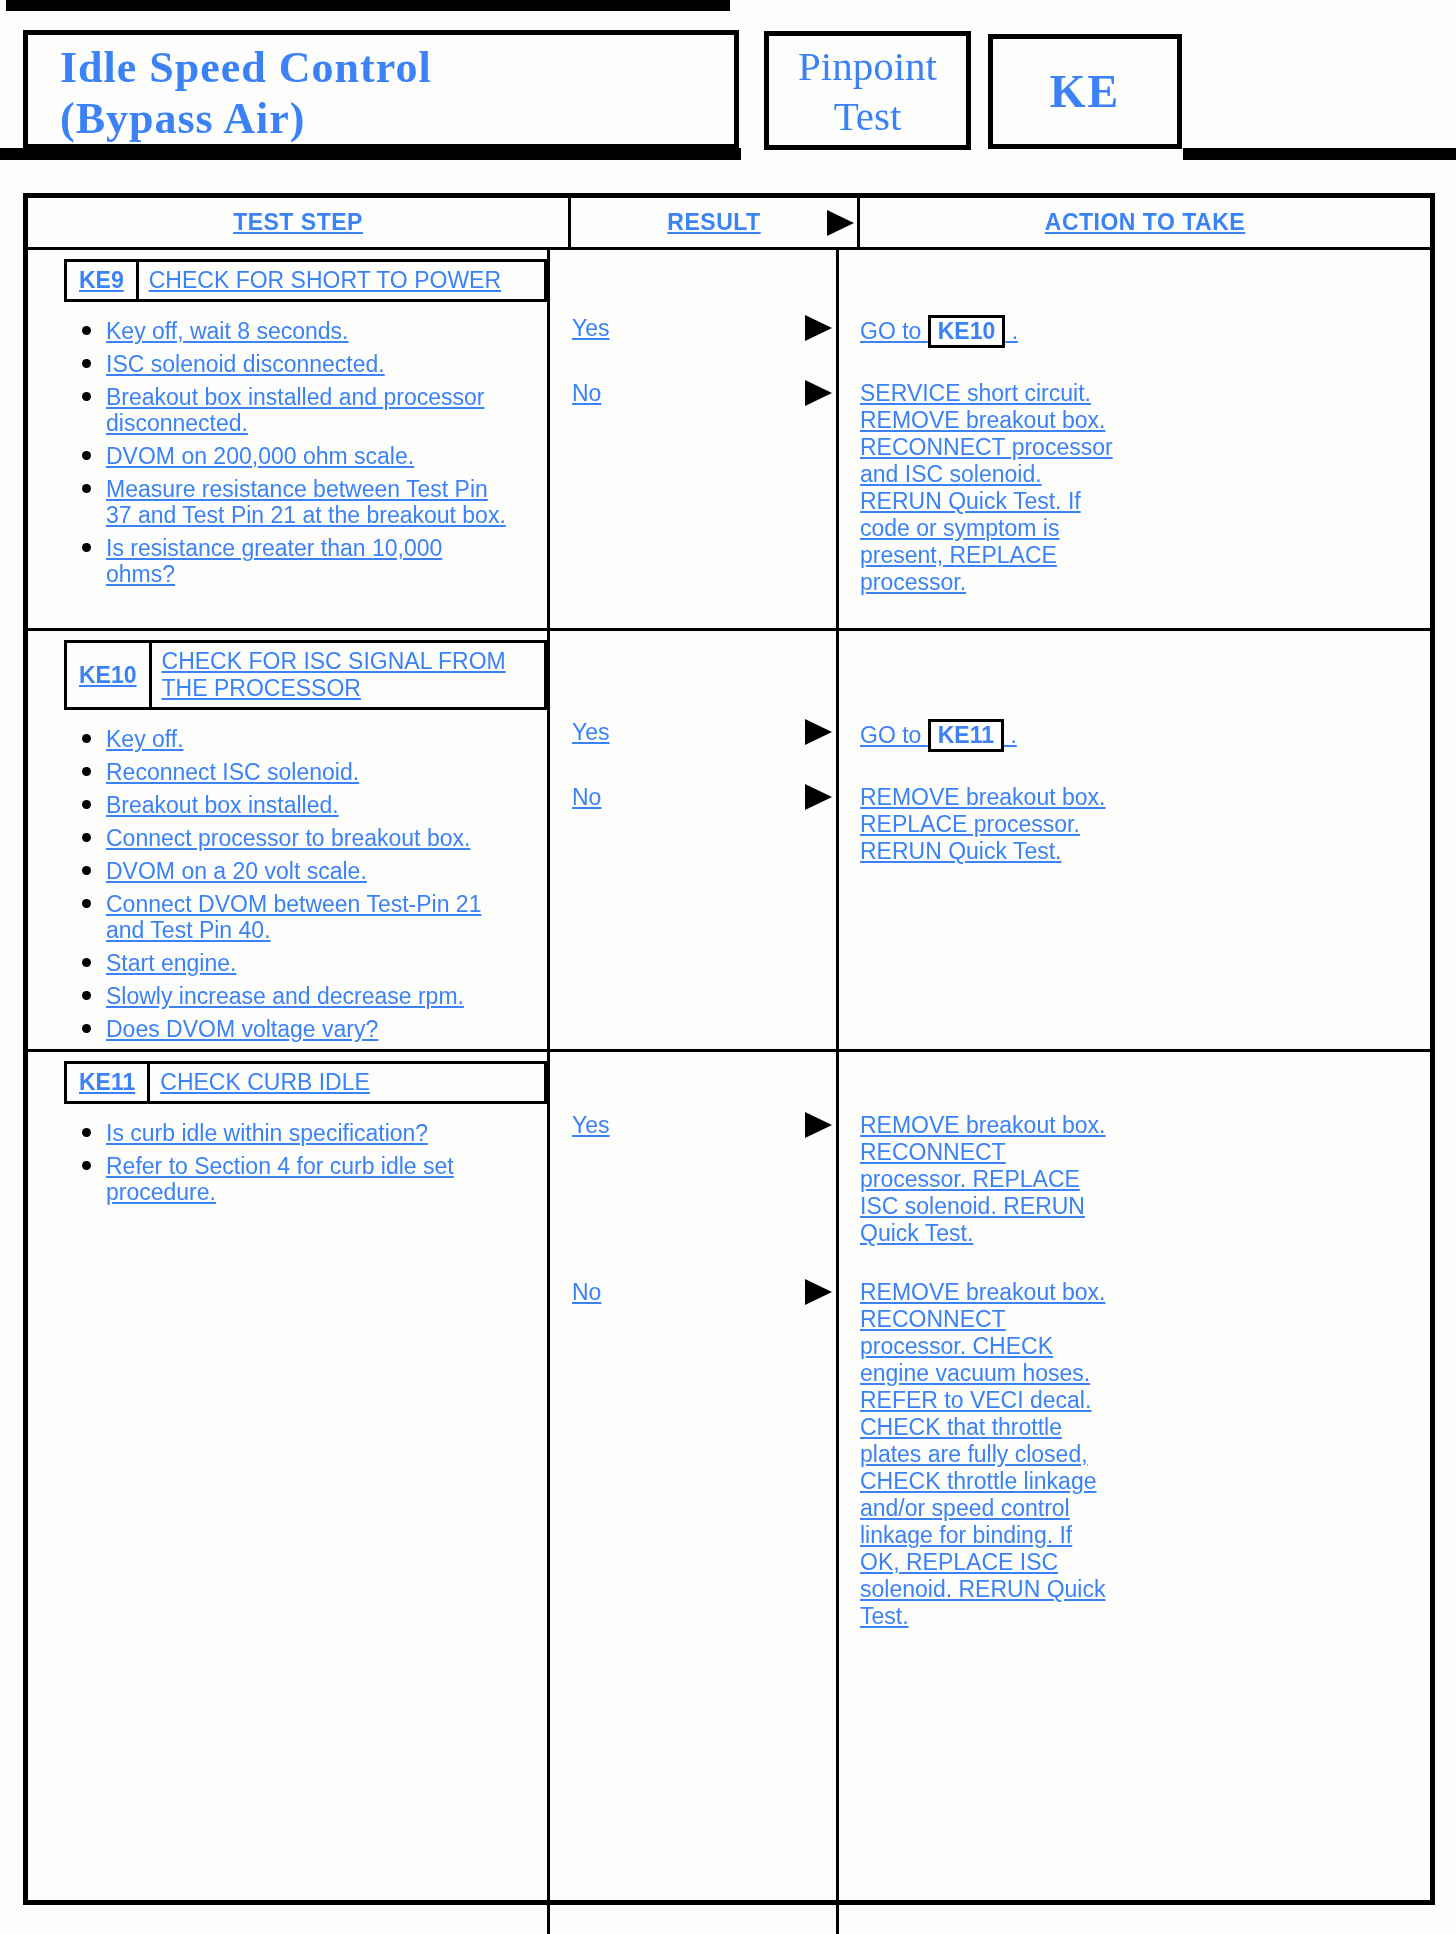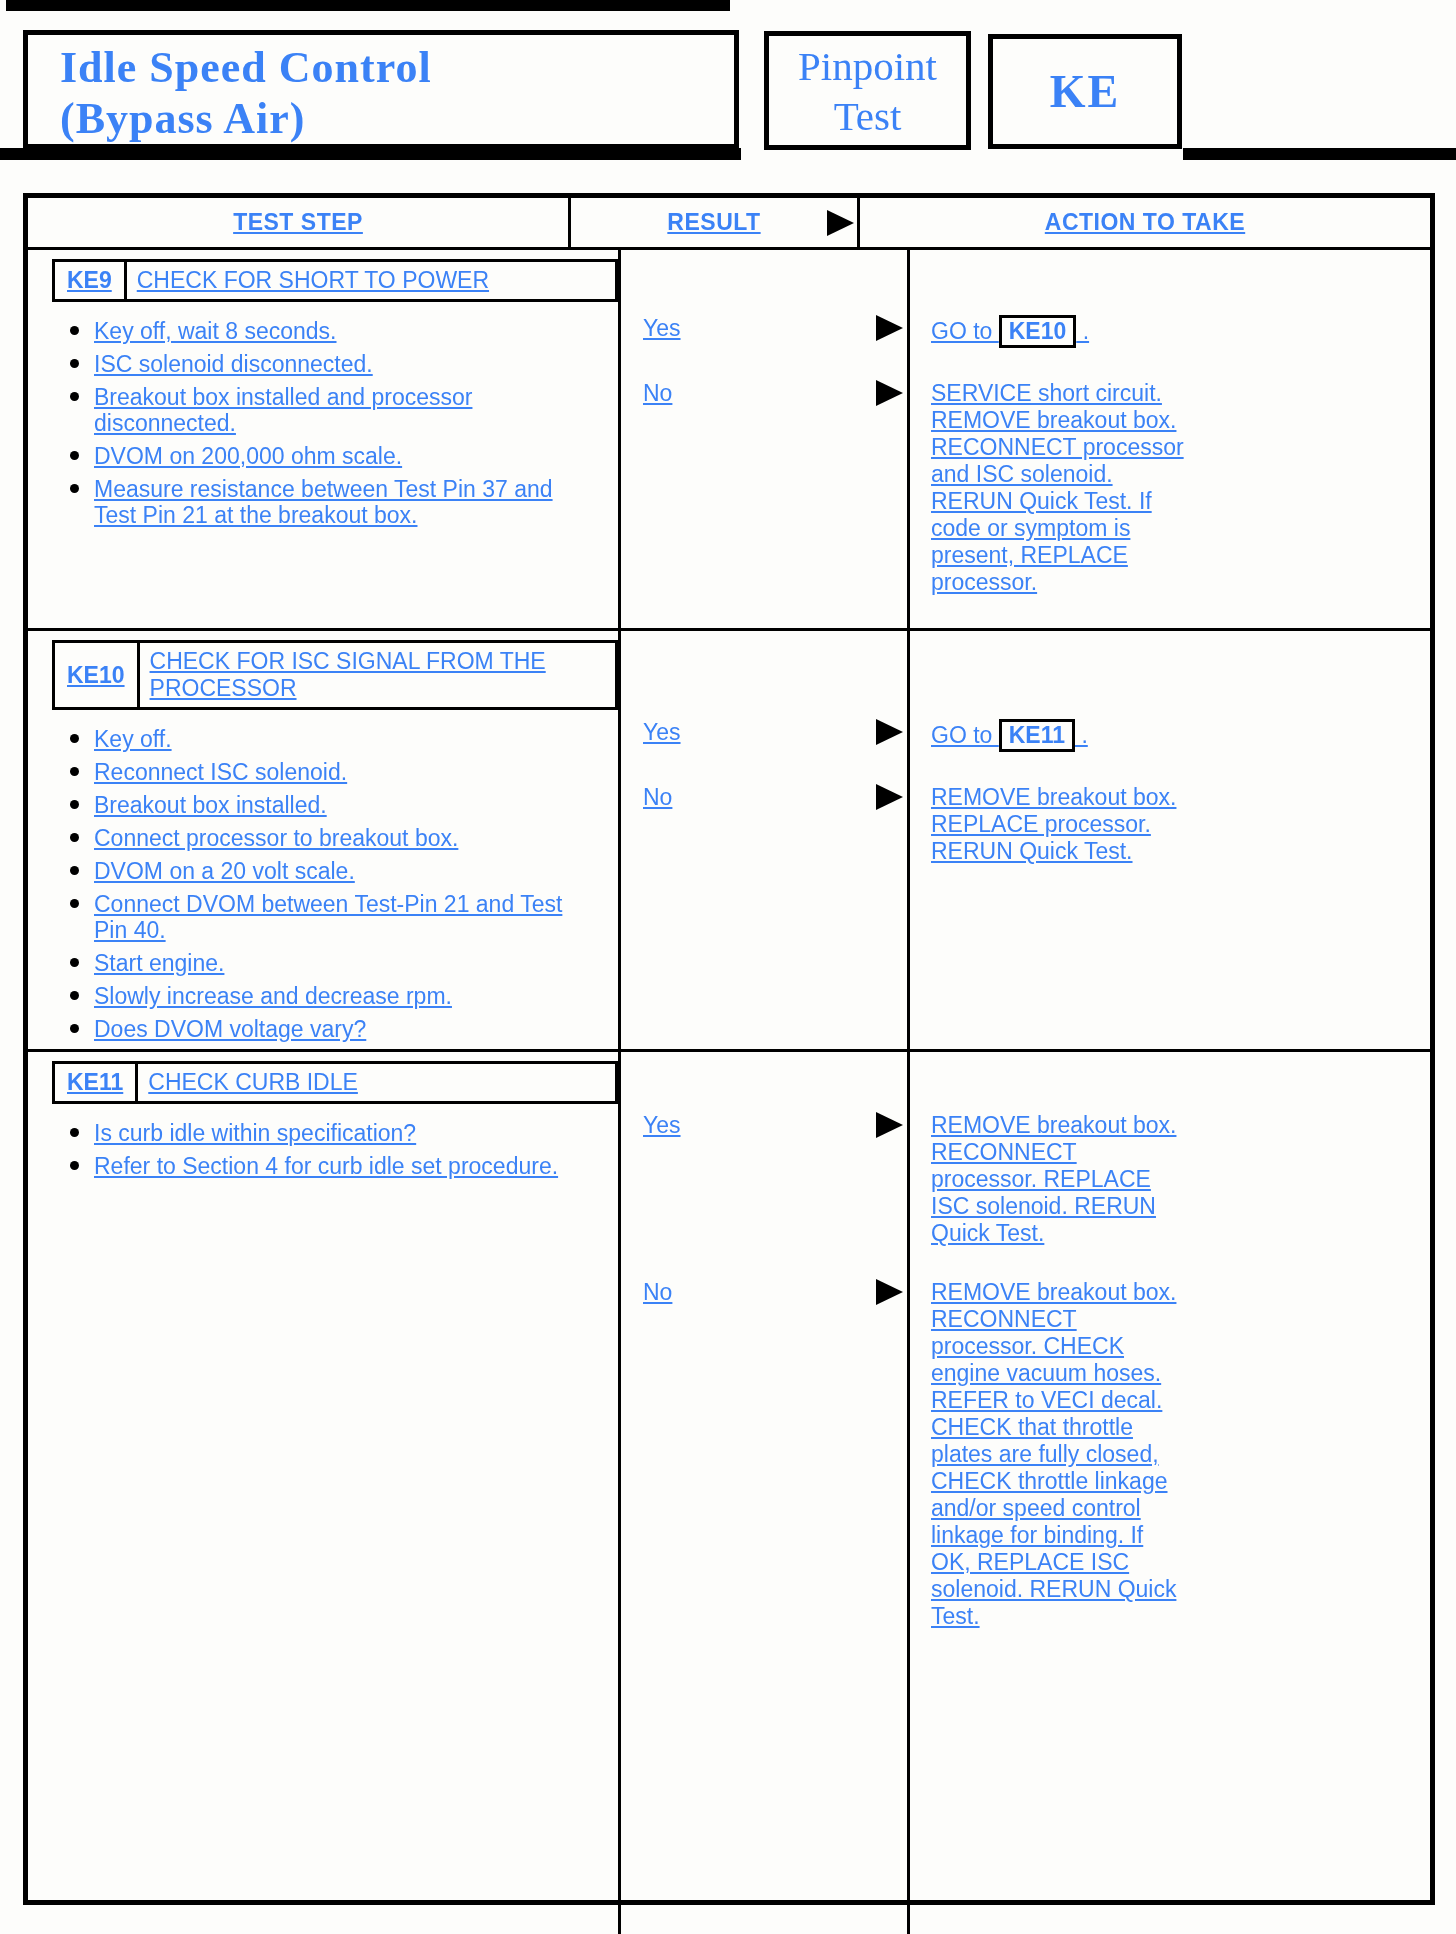--- a/index.html
+++ b/index.html
@@ -53,21 +53,21 @@
 
   .test-section { display:flex; }
   #sections > section + section { border-top:3px solid #000; }
   #sections > section:nth-child(1) { min-height:351px; }
   #sections > section:nth-child(2) { min-height:410px; }
   #sections > section:nth-child(3) { min-height:889px; }
   #sections > section:nth-child(1) .outcome-col { padding-top:65px; }
   #sections > section:nth-child(2) .outcome-col { padding-top:88px; }
   #sections > section:nth-child(3) .outcome-col { padding-top:60px; }
 
-  .step-col { width:593px; border-right:3px solid #000; padding:9px 0 0 24px; }
+  .step-col { width:510px; border-right:3px solid #000; padding:9px 0 0 24px;margin-left:12px; }
   .section-head { display:flex; border:3px solid #000; font-size:23px; align-items:stretch; }
   .sec-id { font-weight:700; padding:5px 12px; border-right:3px solid #000; white-space:nowrap; display:flex; align-items:center; }
   .sec-title { padding:5px 10px; align-self:center; max-width:432px; line-height:27px; }
 
   ul.steps { list-style:none; margin:16px 0 0 0; padding:0 30px 0 42px; }
   ul.steps li { position:relative; font-size:23px; line-height:26px; margin-bottom:7px; }
   ul.steps li::before {
     content:""; position:absolute; left:-24px; top:8px;
     width:9px; height:9px; border-radius:50%; background:#000;
   }
@@ -118,20 +118,21 @@
             <div class="section-head">
               <span class="sec-id">KE9</span>
               <span class="sec-title">CHECK FOR SHORT TO POWER</span>
             </div>
             <ul class="steps">
               <li class="step">Key off, wait 8 seconds.</li>
               <li class="step">ISC solenoid disconnected.</li>
               <li class="step">Breakout box installed and processor disconnected.</li>
               <li class="step">DVOM on 200,000 ohm scale.</li>
               <li class="step">Measure resistance between Test Pin 37 and Test Pin 21 at the breakout box.</li>
+              <li class="step">Is resistance greater than 10,000 ohms?</li>
             </ul>
           </div>
           <div class="outcome-col">
             <div class="col-divider"></div>
             <div class="outcome-row">
               <div class="result-cell"><span class="result-label">Yes</span><span class="arrow"></span></div>
               <div class="action-cell"><span class="action-fragment">GO to </span><span class="ref-box">KE10</span><span class="action-fragment"> .</span></div>
             </div>
             <div class="outcome-row">
               <div class="result-cell"><span class="result-label">No</span><span class="arrow"></span></div>

